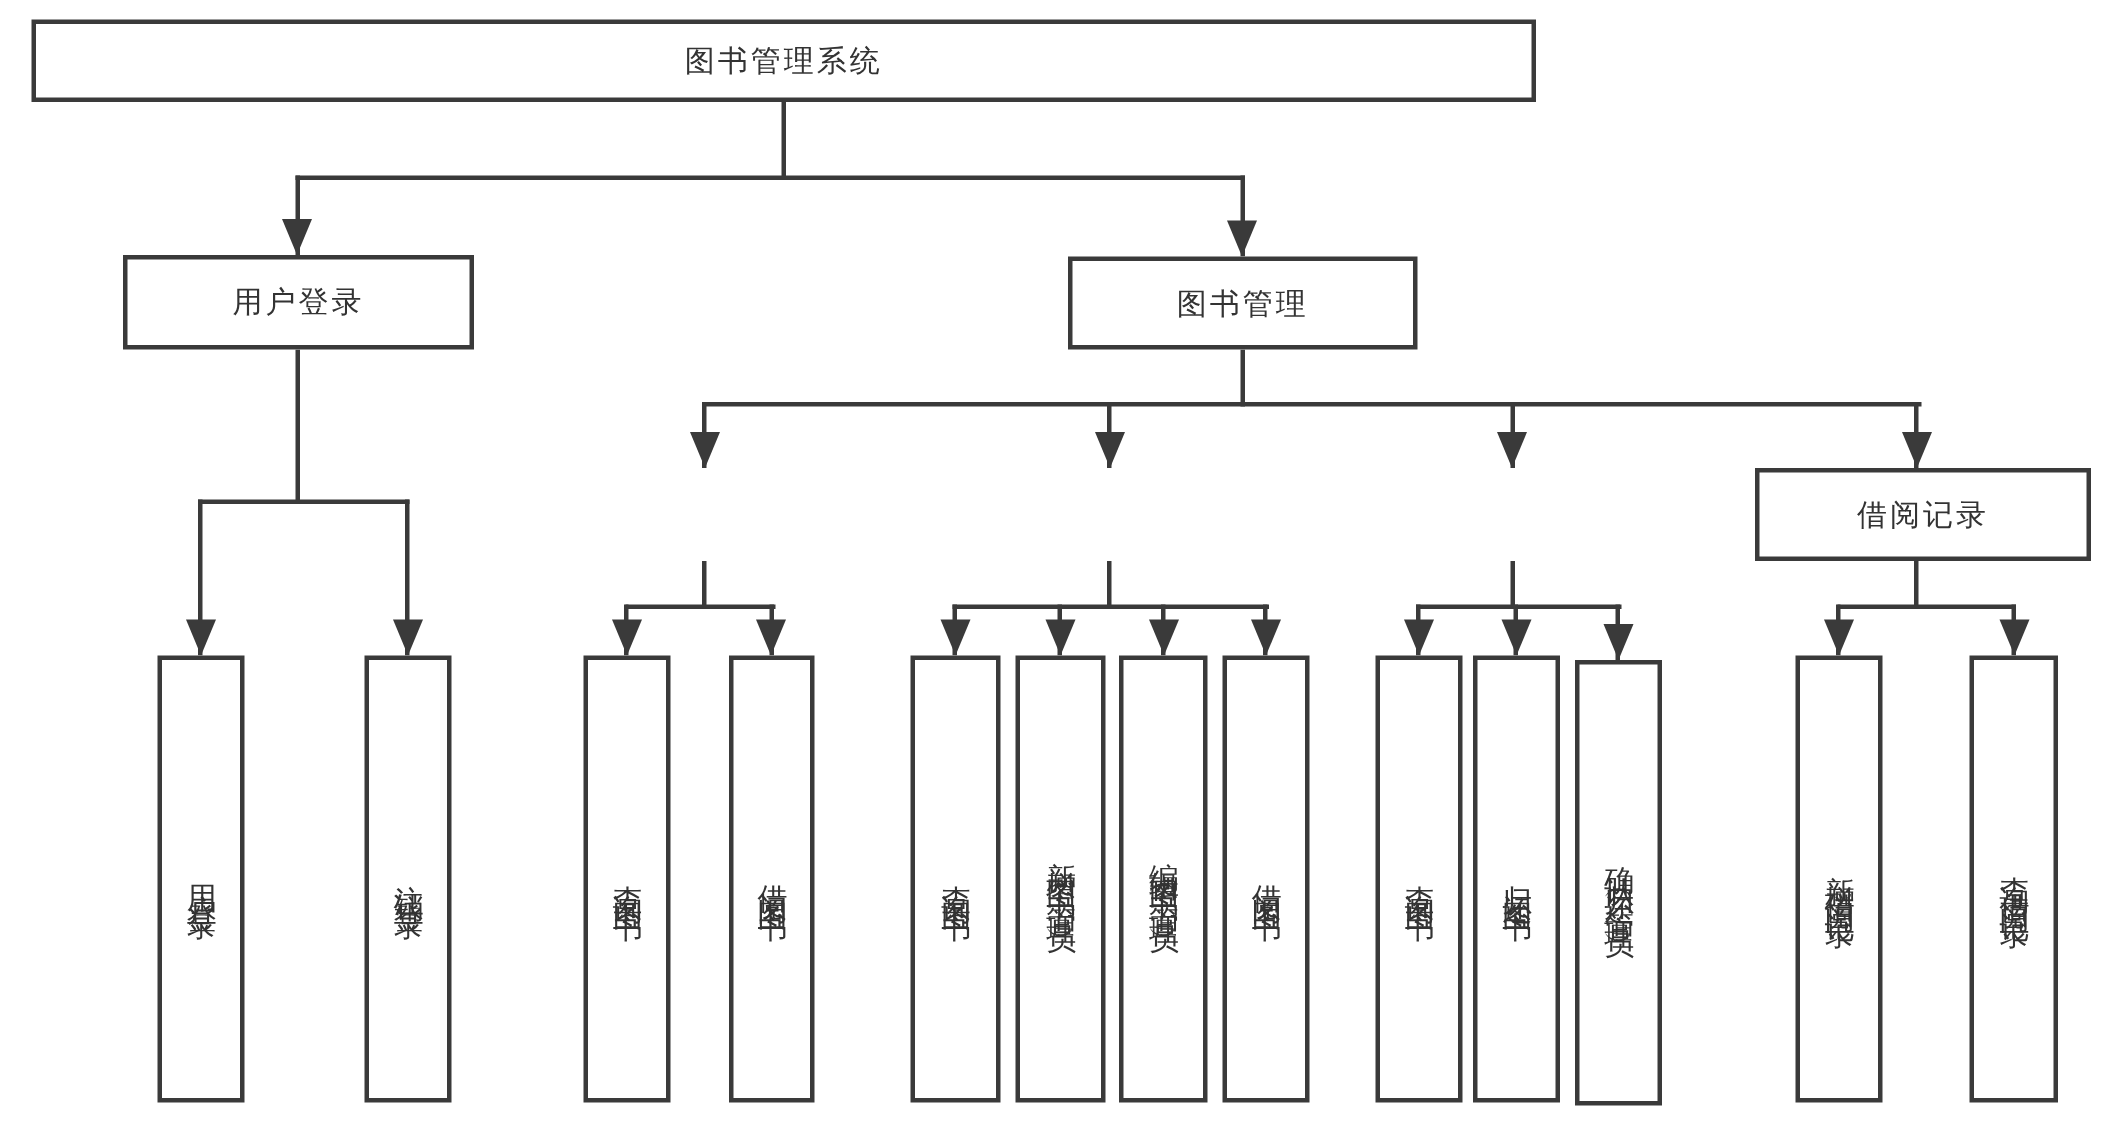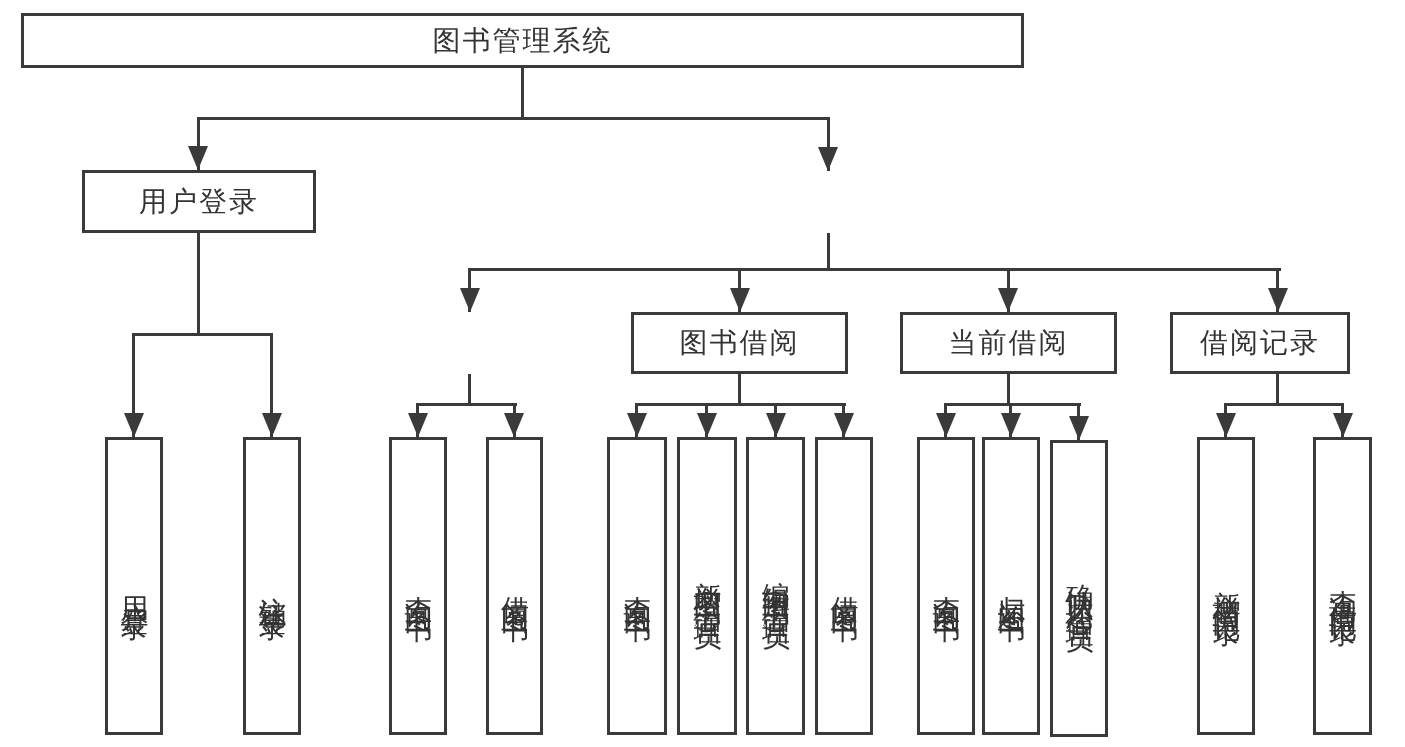--- a/index.html
+++ b/index.html
@@ -22,21 +22,21 @@
     position: absolute;
     box-sizing: border-box;
     border: 3px solid var(--line);
     background: var(--bg);
     display: flex;
     align-items: center;
     justify-content: center;
     z-index: 2;
   }
   .node .lbl {
-    font-size: 28px;
+    font-size: 20px;
     color: var(--text);
     letter-spacing: 2px;
     white-space: nowrap;
   }
   .node.v .lbl {
     writing-mode: vertical-rl;
     letter-spacing: 6px;
     white-space: normal;
     line-height: 1;
   }
@@ -70,28 +70,25 @@
 
 <div class="stage">
 
   <div class="node h" style="left:21px;top:13px;width:1003px;height:55px">
     <span class="lbl">图书管理系统</span>
   </div>
 
   <div class="node h" style="left:82px;top:170px;width:234px;height:63px">
     <span class="lbl">用户登录</span>
   </div>
+  <div class="node h" style="left:712px;top:171px;width:233px;height:62px">
+    <span class="lbl">图书管理</span>
+  </div>
 
-  <div class="node h" style="left:631px;top:312px;width:217px;height:62px">
-    <span class="lbl">图书借阅</span>
-  </div>
-  <div class="node h" style="left:900px;top:312px;width:217px;height:62px">
-    <span class="lbl">当前借阅</span>
-  </div>
-  <div class="node h" style="left:1170px;top:312px;width:180px;height:62px">
+  <div class="node h" style="left:1170px;top:312px;width:224px;height:62px">
     <span class="lbl">借阅记录</span>
   </div>
 
   <div class="node v" style="left:105px;top:437px;width:58px;height:298px">
     <span class="lbl">用户登录</span>
   </div>
   <div class="node v" style="left:243px;top:437px;width:58px;height:298px">
     <span class="lbl">注销登录</span>
   </div>
 

